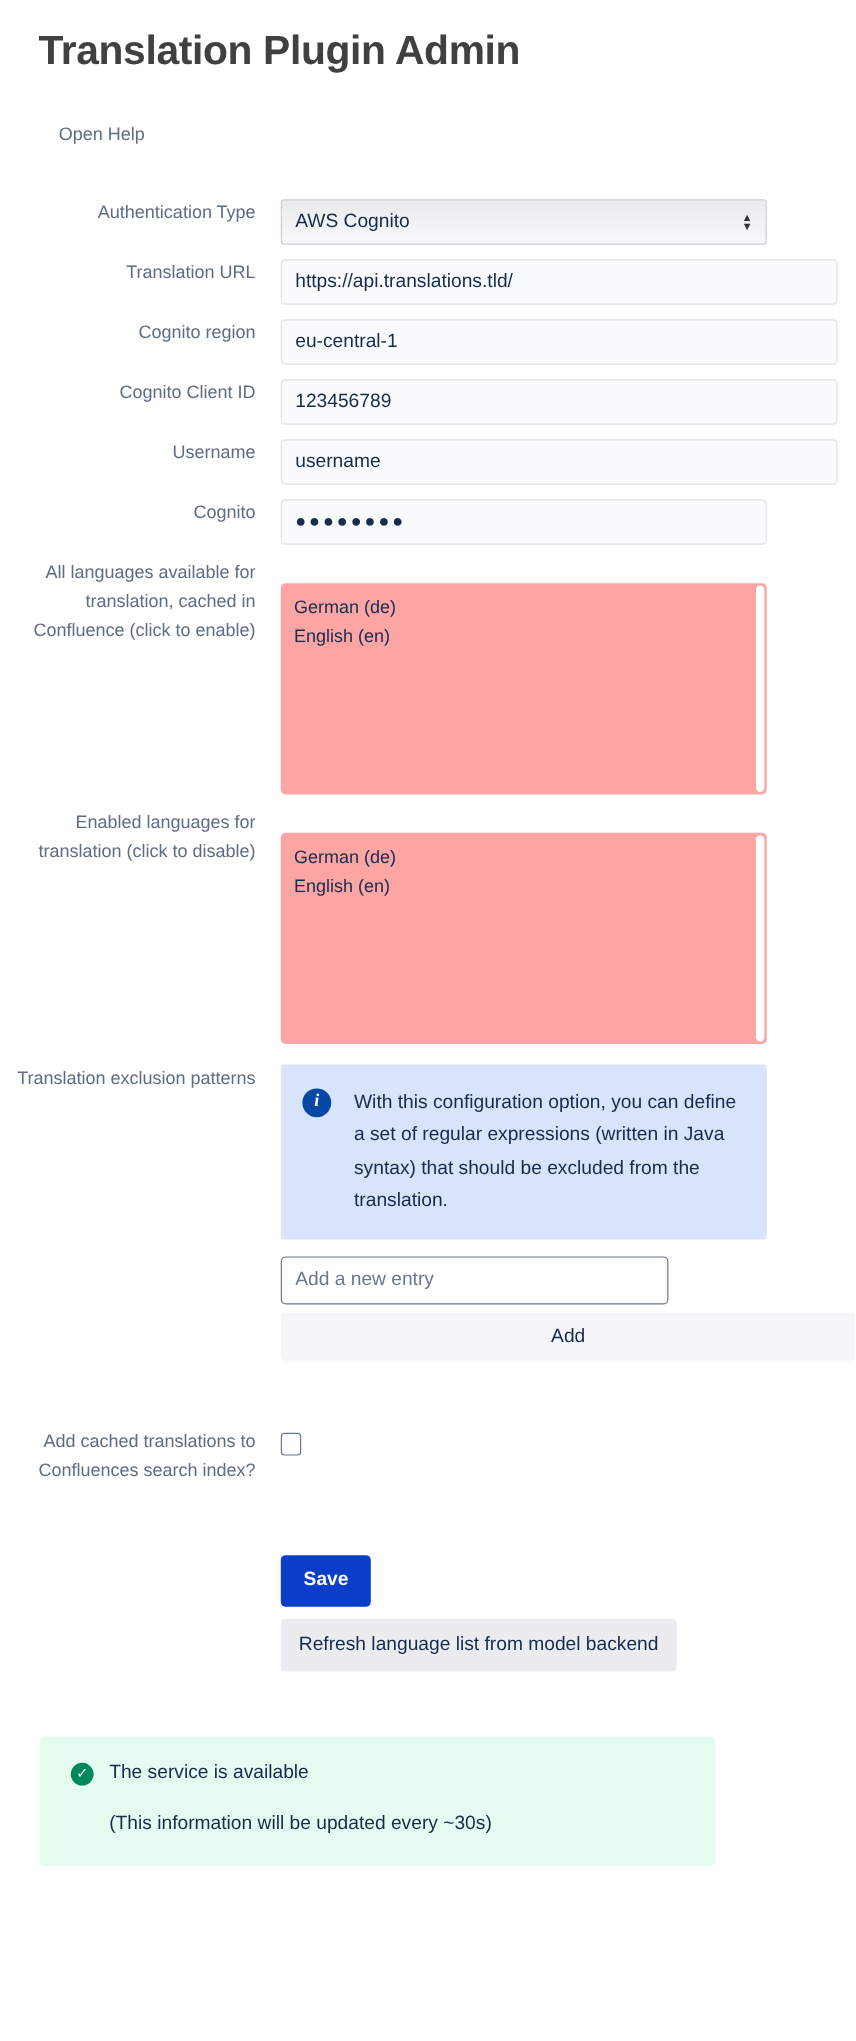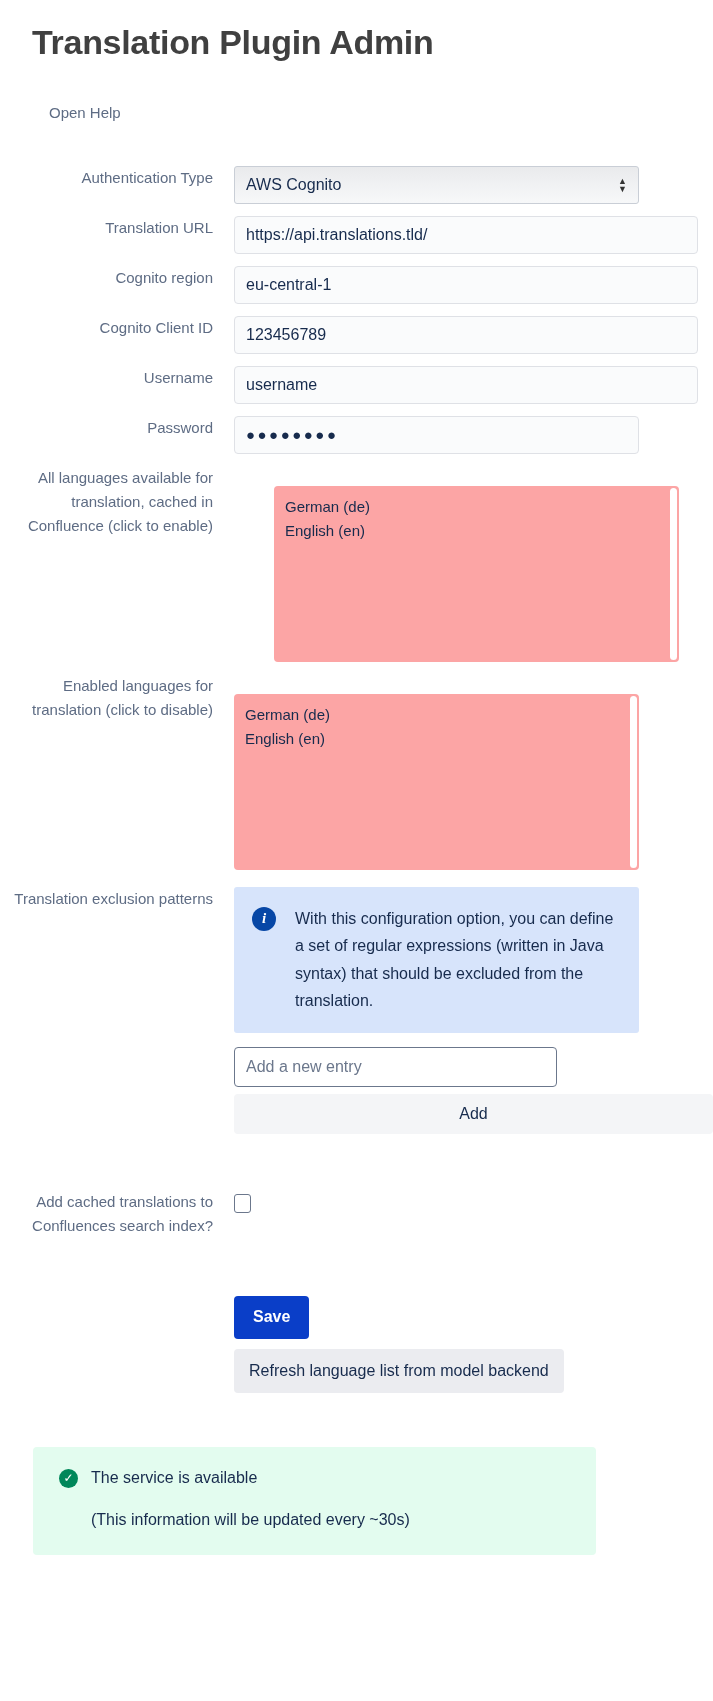--- a/index.html
+++ b/index.html
@@ -323,27 +323,27 @@
     </div>
 
     <div class="row">
       <div class="lbl">Username</div>
       <div class="ctrl">
         <input class="text-input" type="text" value="username" style="">
       </div>
     </div>
 
     <div class="row">
-      <div class="lbl">Password</div>
+      <div class="lbl">Cognito</div>
       <div class="ctrl">
         <div class="pw-dots">●●●●●●●●</div>
       </div>
     </div>
 
-    <div class="row" style="margin-bottom:12px;gap:40px;">
+    <div class="row" style="margin-bottom:12px;">
       <div class="lbl">All languages available for translation, cached in Confluence (click to enable)</div>
       <div class="ctrl">
         <div class="list-box">
           <div class="opt">German (de)</div>
           <div class="opt">English (en)</div>
           <div class="list-scroll"></div>
         </div>
       </div>
     </div>
 

